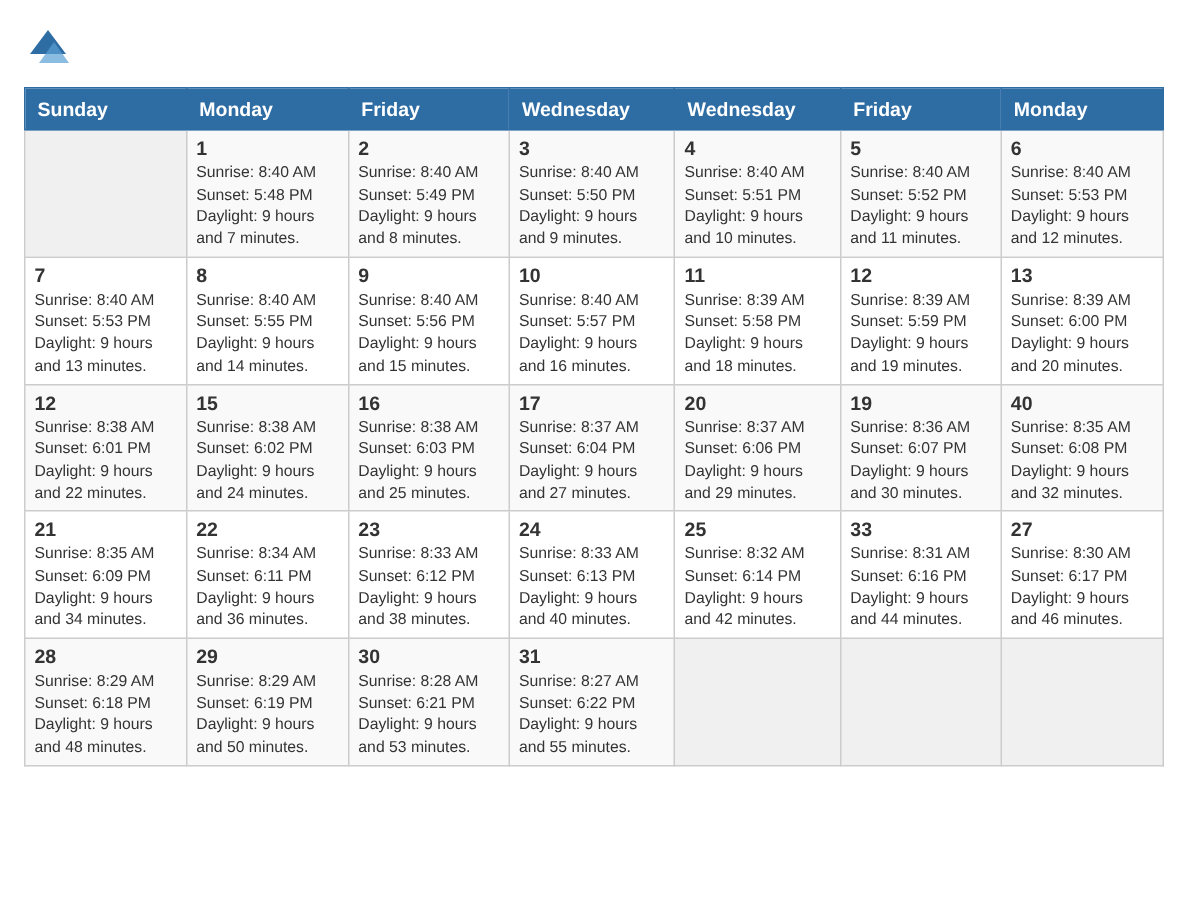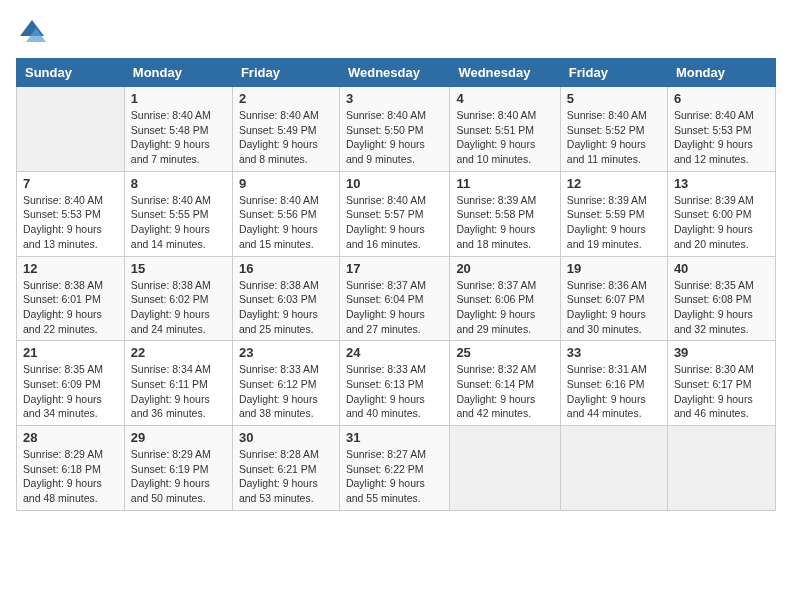--- a/index.html
+++ b/index.html
@@ -282,21 +282,21 @@
           Sunrise: 8:32 AM<br>Sunset: 6:14 PM<br>Daylight: 9 hours and 42 minutes.
         </div>
         </td>
         <td>
           <span class="day-number">33</span>
         <div class="day-info">
           Sunrise: 8:31 AM<br>Sunset: 6:16 PM<br>Daylight: 9 hours and 44 minutes.
         </div>
         </td>
         <td>
-          <span class="day-number">39</span>
+          <span class="day-number">27</span>
         <div class="day-info">
           Sunrise: 8:30 AM<br>Sunset: 6:17 PM<br>Daylight: 9 hours and 46 minutes.
         </div>
         </td>
       </tr>
       <tr>
         <td>
           <span class="day-number">28</span>
         <div class="day-info">
           Sunrise: 8:29 AM<br>Sunset: 6:18 PM<br>Daylight: 9 hours and 48 minutes.

